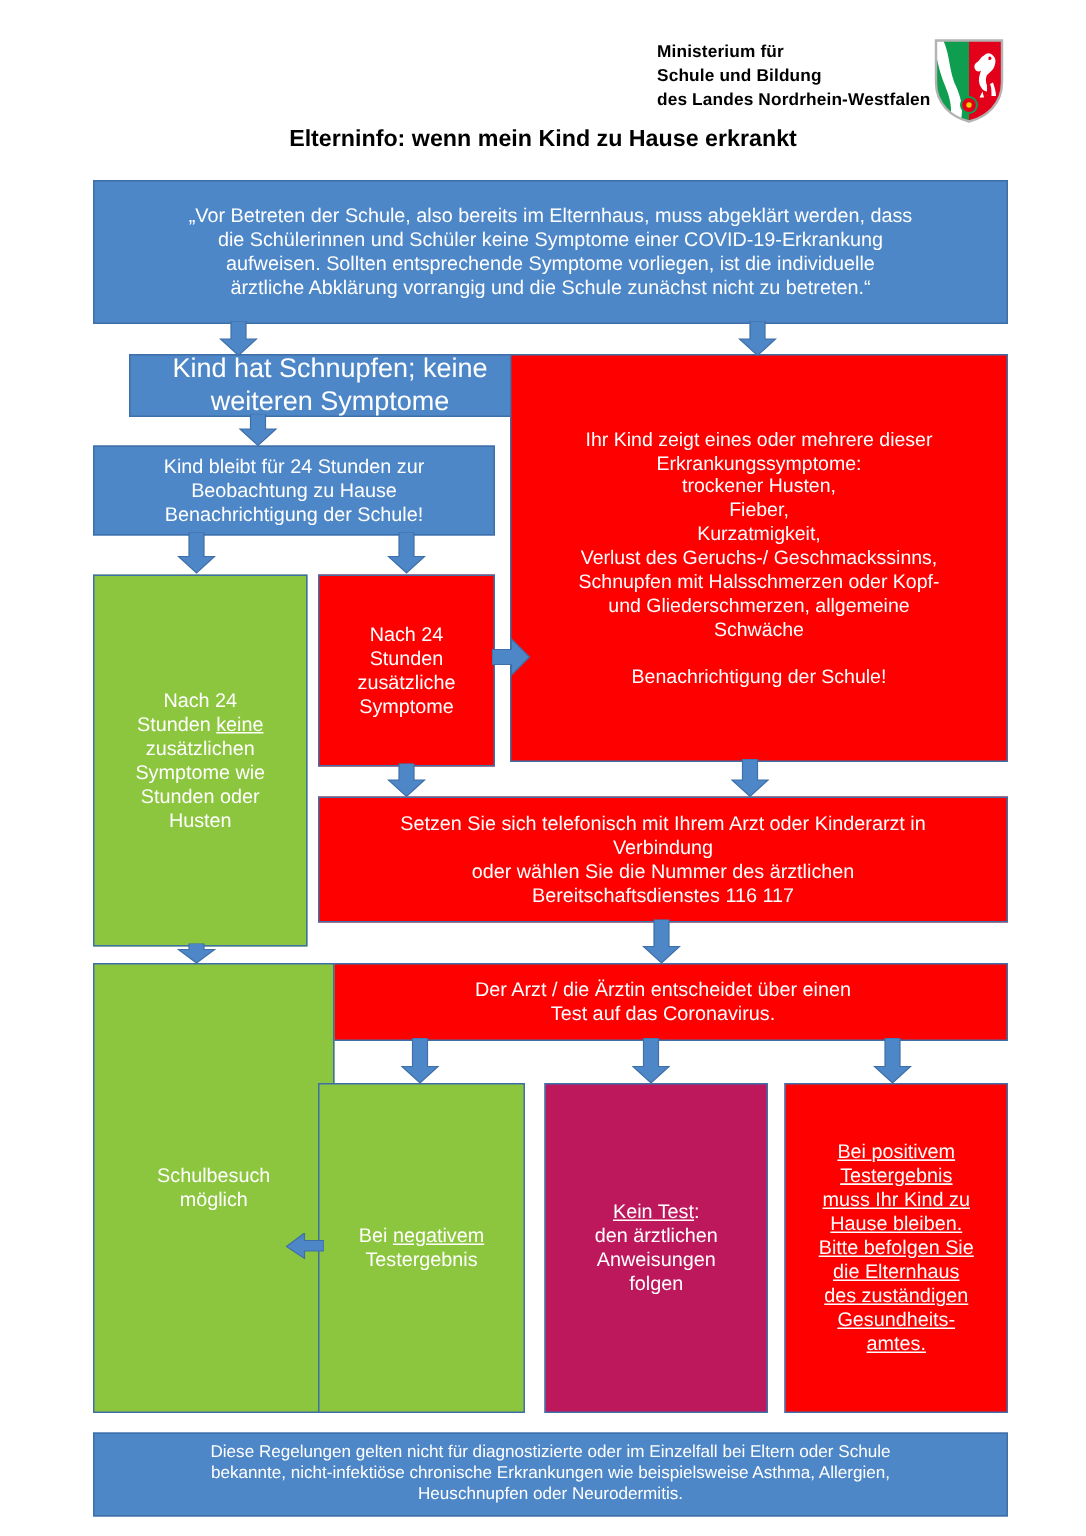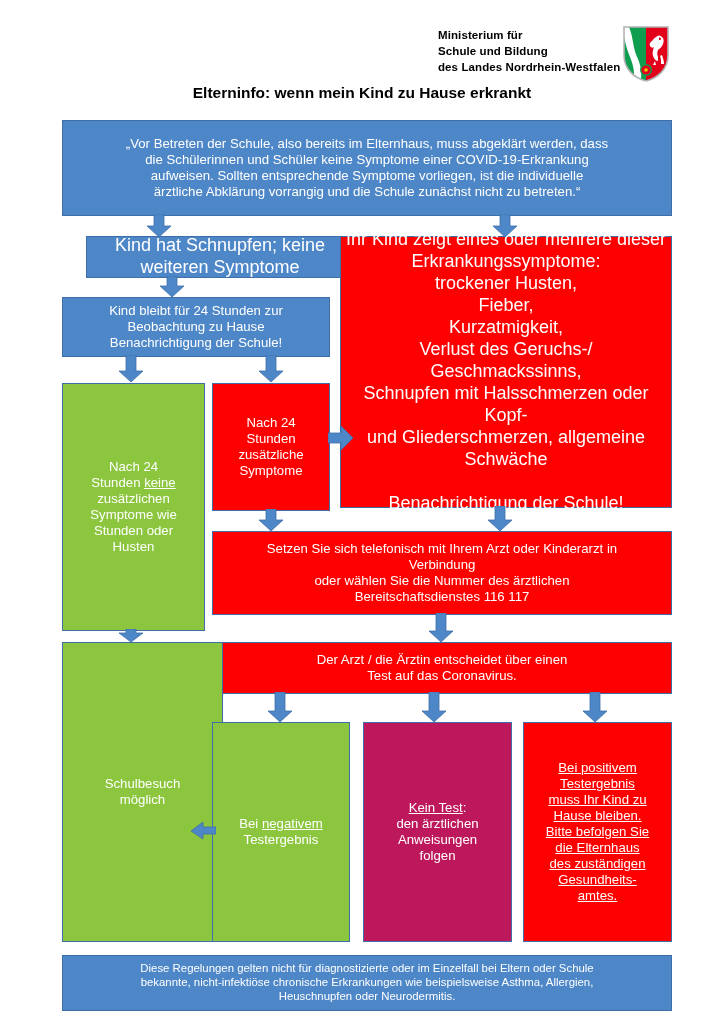--- a/index.html
+++ b/index.html
@@ -82,21 +82,21 @@
   
   .arrow {
     position: absolute;
   }
   .arrow svg { display: block; }
 
   
   #box-quote   { left: 62px;  top: 120px; width: 610px; height: 96px;  font-size: 13.2px; }
   #box-snupfen { left: 62px;  top: 236px; width: 268px; height: 42px;  font-size: 18px; margin-left: 24px; }
   #box-24h     { left: 62px;  top: 297px; width: 268px; height: 60px;  font-size: 13.2px; }
-  #box-symptoms{ left: 340px; top: 236px; width: 332px; height: 272px; font-size: 18px; }
+  #box-symptoms{ left: 340px; top: 236px; width: 332px; height: 272px; font-size: 13px; }
   #box-green24 { left: 62px;  top: 383px; width: 143px; height: 248px; font-size: 13.2px; }
   #box-red24   { left: 212px; top: 383px; width: 118px; height: 128px; font-size: 13.2px; }
   #box-phone   { left: 212px; top: 531px; width: 460px; height: 84px;  font-size: 13.2px; }
   #box-doctor  { left: 212px; top: 642px; width: 460px; height: 52px;  font-size: 13.2px; }
   #box-school  { left: 62px;  top: 642px; width: 161px; height: 300px; font-size: 13.2px; }
   #box-neg     { left: 212px; top: 722px; width: 138px; height: 220px; font-size: 13.2px; }
   #box-notest  { left: 363px; top: 722px; width: 149px; height: 220px; font-size: 13.2px; }
   #box-pos     { left: 523px; top: 722px; width: 149px; height: 220px; font-size: 13.2px; text-decoration: underline; }
   #box-note    { left: 62px;  top: 955px; width: 610px; height: 56px;  font-size: 11.4px; }
 

